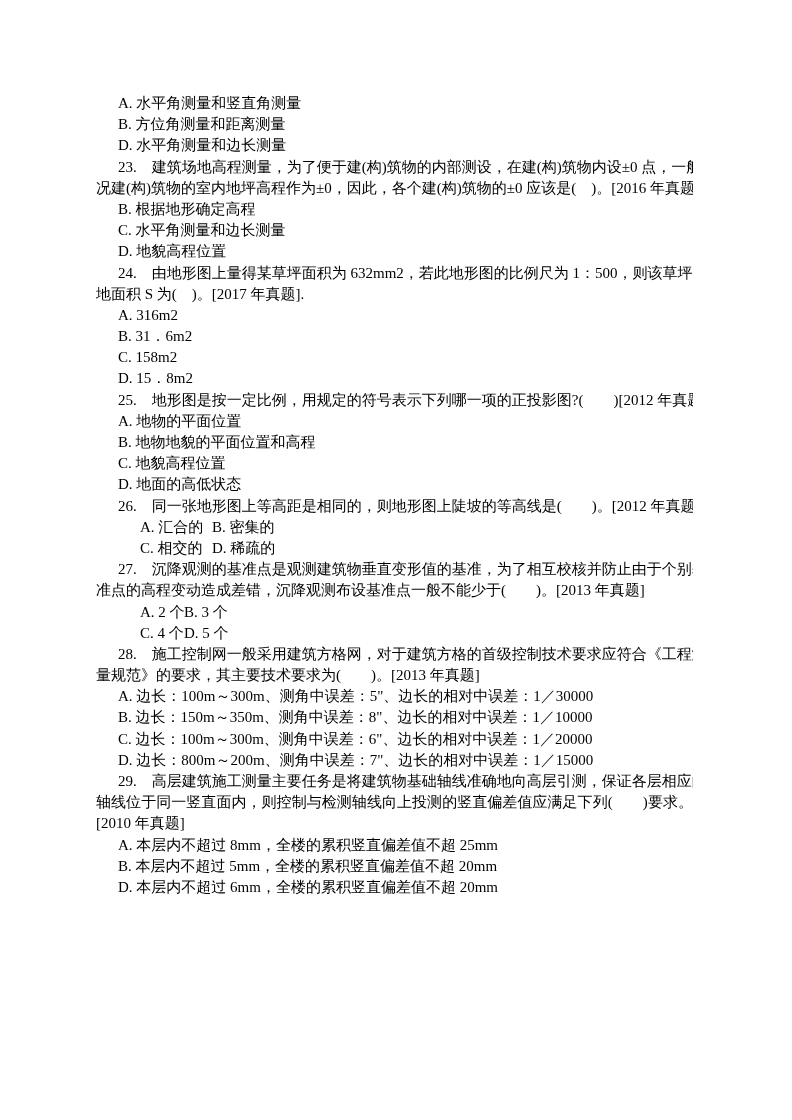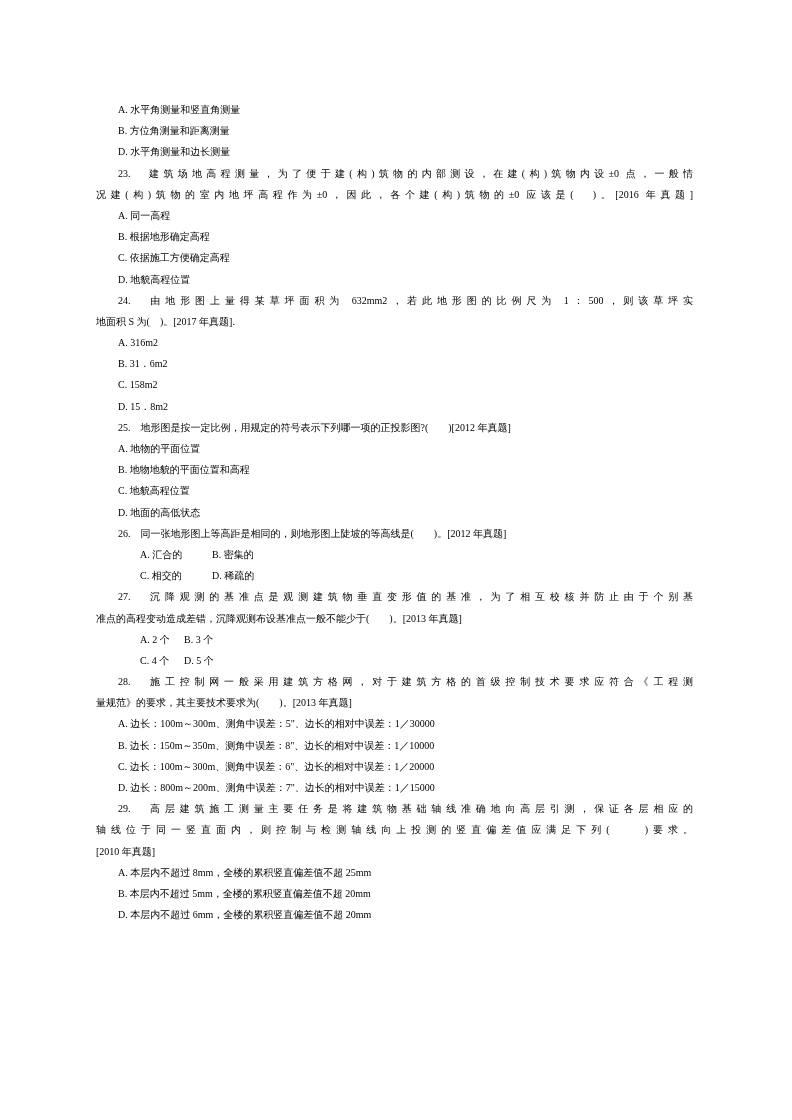--- a/index.html
+++ b/index.html
@@ -19,23 +19,23 @@
     position: absolute;
     left: 0;
     top: 0;
     width: 792px;
     height: 1120px;
     background: #ffffff;
   }
   .doc {
     position: absolute;
     left: 96px;
-    top: 99px;
+    top: 93px;
     width: 597px;
-    font-size: 10px;
+    font-size: 15px;
     line-height: 21.2px;
     color: #000000;
   }
   .line {
     white-space: pre;
     overflow: hidden;
     height: 21.2px;
   }
   .indent {
     text-indent: 22px;
@@ -52,23 +52,22 @@
 </head>
 <body>
 
 <div class="page">
   <div class="doc">
       <div class="line indent">A. 水平角测量和竖直角测量</div>
       <div class="line indent">B. 方位角测量和距离测量</div>
       <div class="line indent">D. 水平角测量和边长测量</div>
       <div class="line indent justify">23.　建筑场地高程测量，为了便于建(构)筑物的内部测设，在建(构)筑物内设±0 点，一般情</div>
       <div class="line justify">况建(构)筑物的室内地坪高程作为±0，因此，各个建(构)筑物的±0 应该是(　)。[2016 年真题]</div>
-      <div class="line indent">A. 同一高程</div>
       <div class="line indent">B. 根据地形确定高程</div>
-      <div class="line indent">C. 依据施工方便确定高程</div>
+      <div class="line indent">C. 水平角测量和边长测量</div>
       <div class="line indent">D. 地貌高程位置</div>
       <div class="line indent justify">24.　由地形图上量得某草坪面积为 632mm2，若此地形图的比例尺为 1：500，则该草坪实</div>
       <div class="line">地面积 S 为(　)。[2017 年真题].</div>
       <div class="line indent">A. 316m2</div>
       <div class="line indent">B. 31．6m2</div>
       <div class="line indent">C. 158m2</div>
       <div class="line indent">D. 15．8m2</div>
       <div class="line indent">25.　地形图是按一定比例，用规定的符号表示下列哪一项的正投影图?(　　)[2012 年真题]</div>
       <div class="line indent">A. 地物的平面位置</div>
       <div class="line indent">B. 地物地貌的平面位置和高程</div>

